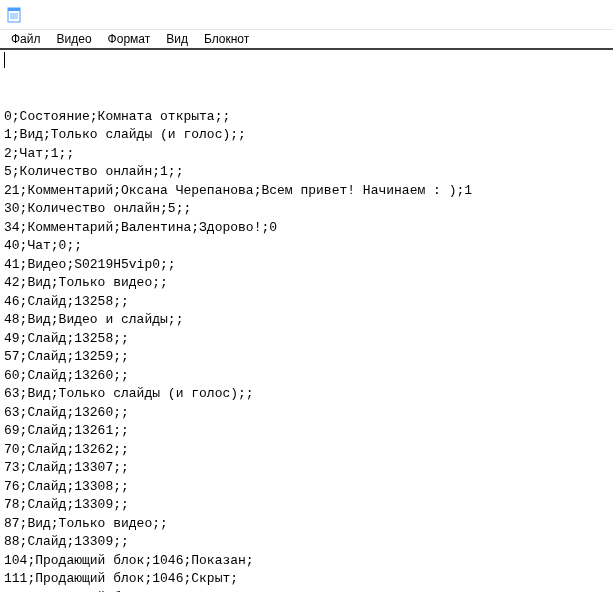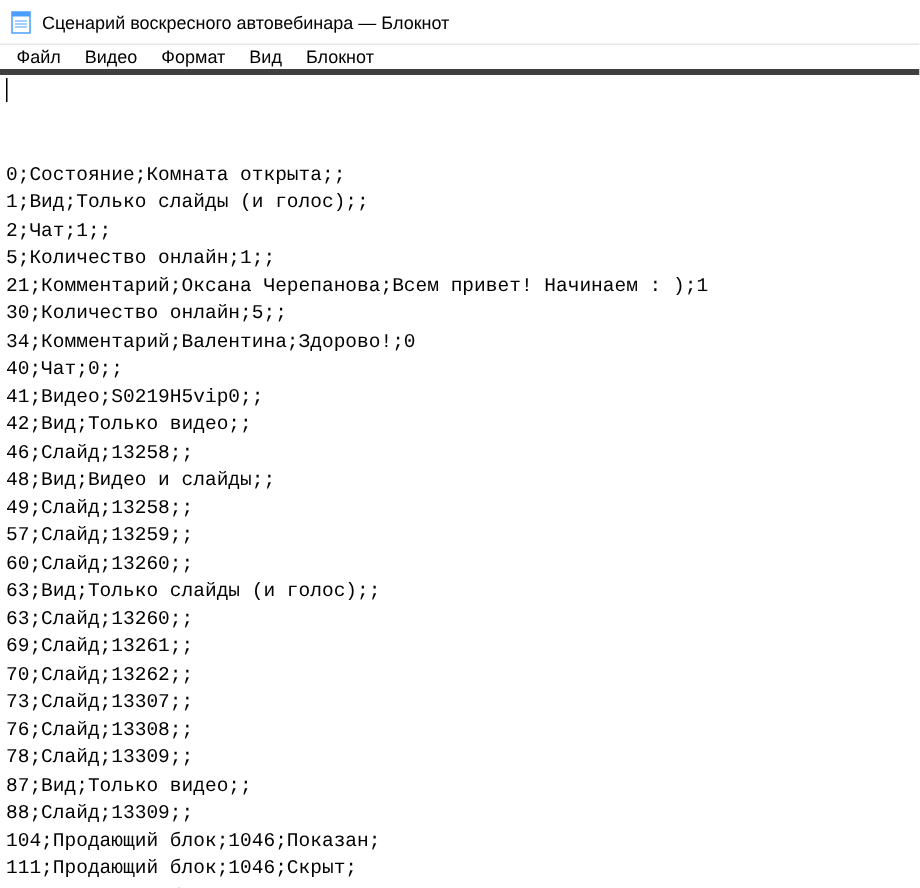--- a/index.html
+++ b/index.html
@@ -31,21 +31,21 @@
       font-size: 12px;
       color: #000;
     }
     .menubar {
       height: 20px;
       background: #fff;
       display: flex;
       align-items: center;
       padding: 0 4px;
       gap: 2px;
-      border-bottom: 4px solid #404040;
+      border-bottom: 2px solid #404040;
     }
     .menu-item {
       padding: 2px 7px;
       font-size: 12px;
       color: #000;
       cursor: default;
     }
     .content {
       padding: 2px 4px;
       font-family: Consolas, "Courier New", monospace;
@@ -70,21 +70,20 @@
 <div class="titlebar">
   <span class="titlebar-icon">
     <svg width="16" height="16" viewBox="0 0 16 16">
       <rect x="2" y="1" width="12" height="14" fill="#fff" stroke="#4a9eff" stroke-width="1"></rect>
       <rect x="2" y="1" width="12" height="3" fill="#4a9eff"></rect>
       <line x1="4" y1="7" x2="12" y2="7" stroke="#4a9eff" stroke-width="0.8"></line>
       <line x1="4" y1="9" x2="12" y2="9" stroke="#4a9eff" stroke-width="0.8"></line>
       <line x1="4" y1="11" x2="12" y2="11" stroke="#4a9eff" stroke-width="0.8"></line>
     </svg>
   </span>
-  <span class="titlebar-title">Сценарий воскресного автовебинара — Блокнот</span>
 </div>
 
 <div class="menubar">
   <span class="menu-item">Файл</span>
   <span class="menu-item">Видео</span>
   <span class="menu-item">Формат</span>
   <span class="menu-item">Вид</span>
   <span class="menu-item">Блокнот</span>
 </div>
 

